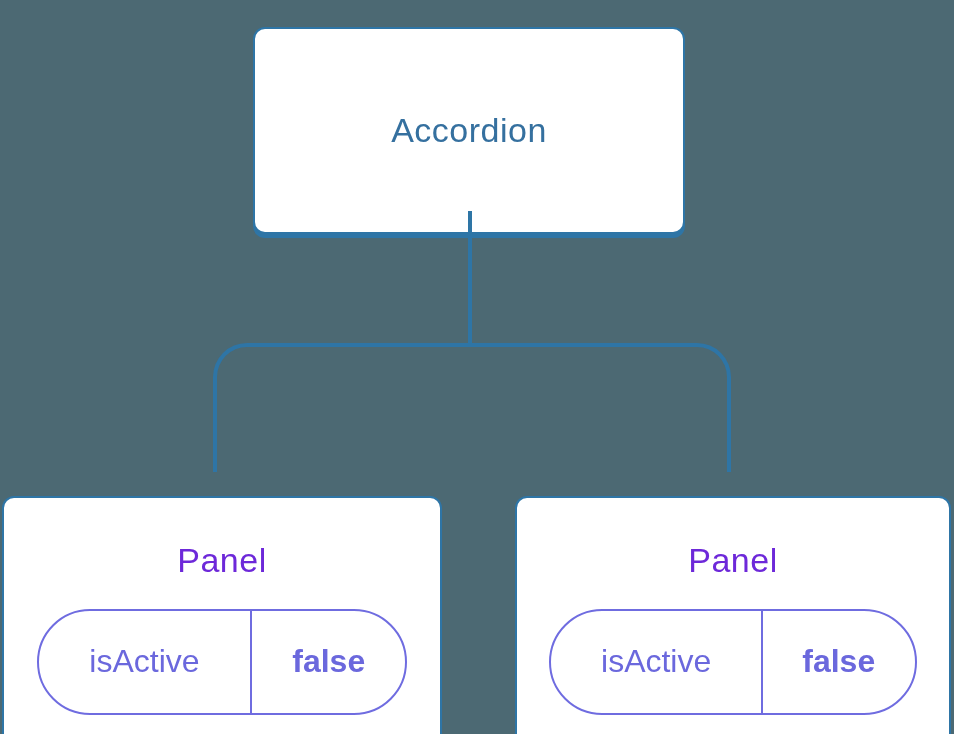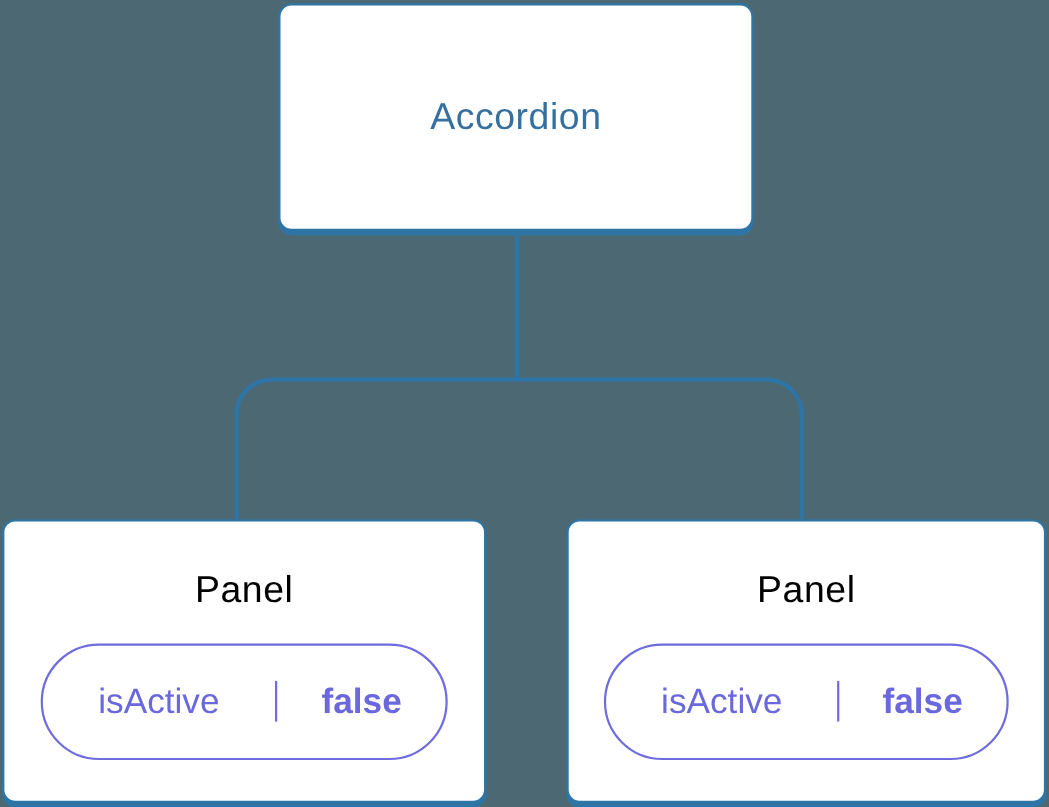--- a/index.html
+++ b/index.html
@@ -13,20 +13,21 @@
   }
 
   
   .node {
     position: absolute;
     background: #ffffff;
     border: 2.5px solid #2e75a6;
     box-shadow: 0 4px 0 0 #2e75a6;
     border-radius: 12px;
     box-sizing: border-box;
+    margin-top: 24px;
   }
   .node-accordion {
     left: 253px; top: 3px;
     width: 432px; height: 207px;
     display: flex; align-items: center; justify-content: center;
   }
   .node-label {
     font-size: 34px;
     letter-spacing: 0.5px;
     color: #35709f;
@@ -55,34 +56,33 @@
     height: 258px;
     text-align: center;
   }
   .panel-left  { left: 2px;   width: 440px; }
   .panel-right { left: 515px; width: 436px; }
   .panel-title {
     margin-top: 42px;
     font-size: 34px;
     letter-spacing: 0.5px;
     line-height: 1.2;
-    color: #000000;
+    color: #6d28d9;
   }
 
   
   .pill {
     margin: 28px auto 0;
     width: 85%;
     height: 106px;
     border: 2.5px solid #6f6ce0;
     border-radius: 56px;
     display: flex;
     box-sizing: border-box;
     overflow: hidden;
-    align-items: center;
   }
   .pill-cell {
     display: flex;
     align-items: center;
     justify-content: center;
     font-size: 32px;
     color: #6b68dd;
   }
   .pill-key   { flex: 58 0 0; }
   .pill-value { flex: 42 0 0; border-left: 2.5px solid #6f6ce0; font-weight: bold; }

